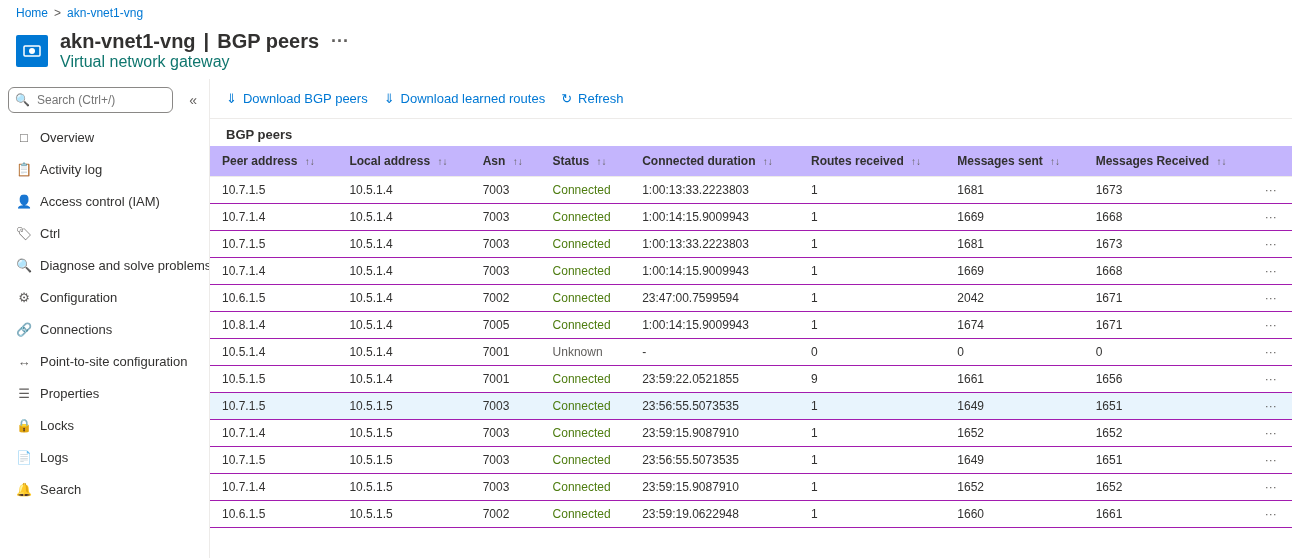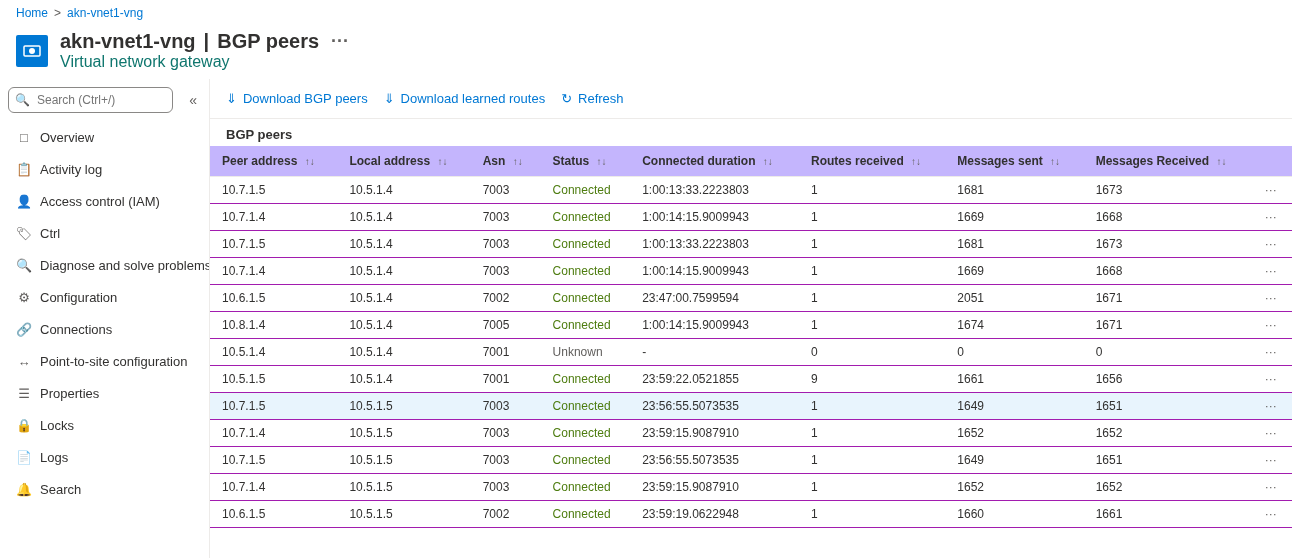--- a/index.html
+++ b/index.html
@@ -235,21 +235,21 @@
     <td>1668</td>
     <td><span class="more-dots">···</span></td>
   </tr>
             <tr>
     <td>10.6.1.5</td>
     <td>10.5.1.4</td>
     <td>7002</td>
     <td><span class="status-connected">Connected</span></td>
     <td>23:47:00.7599594</td>
     <td>1</td>
-    <td>2051</td>
+    <td>2042</td>
     <td>1671</td>
     <td><span class="more-dots">···</span></td>
   </tr>
             <tr>
     <td>10.8.1.4</td>
     <td>10.5.1.4</td>
     <td>7005</td>
     <td><span class="status-connected">Connected</span></td>
     <td>1:00:14:15.9009943</td>
     <td>1</td>

